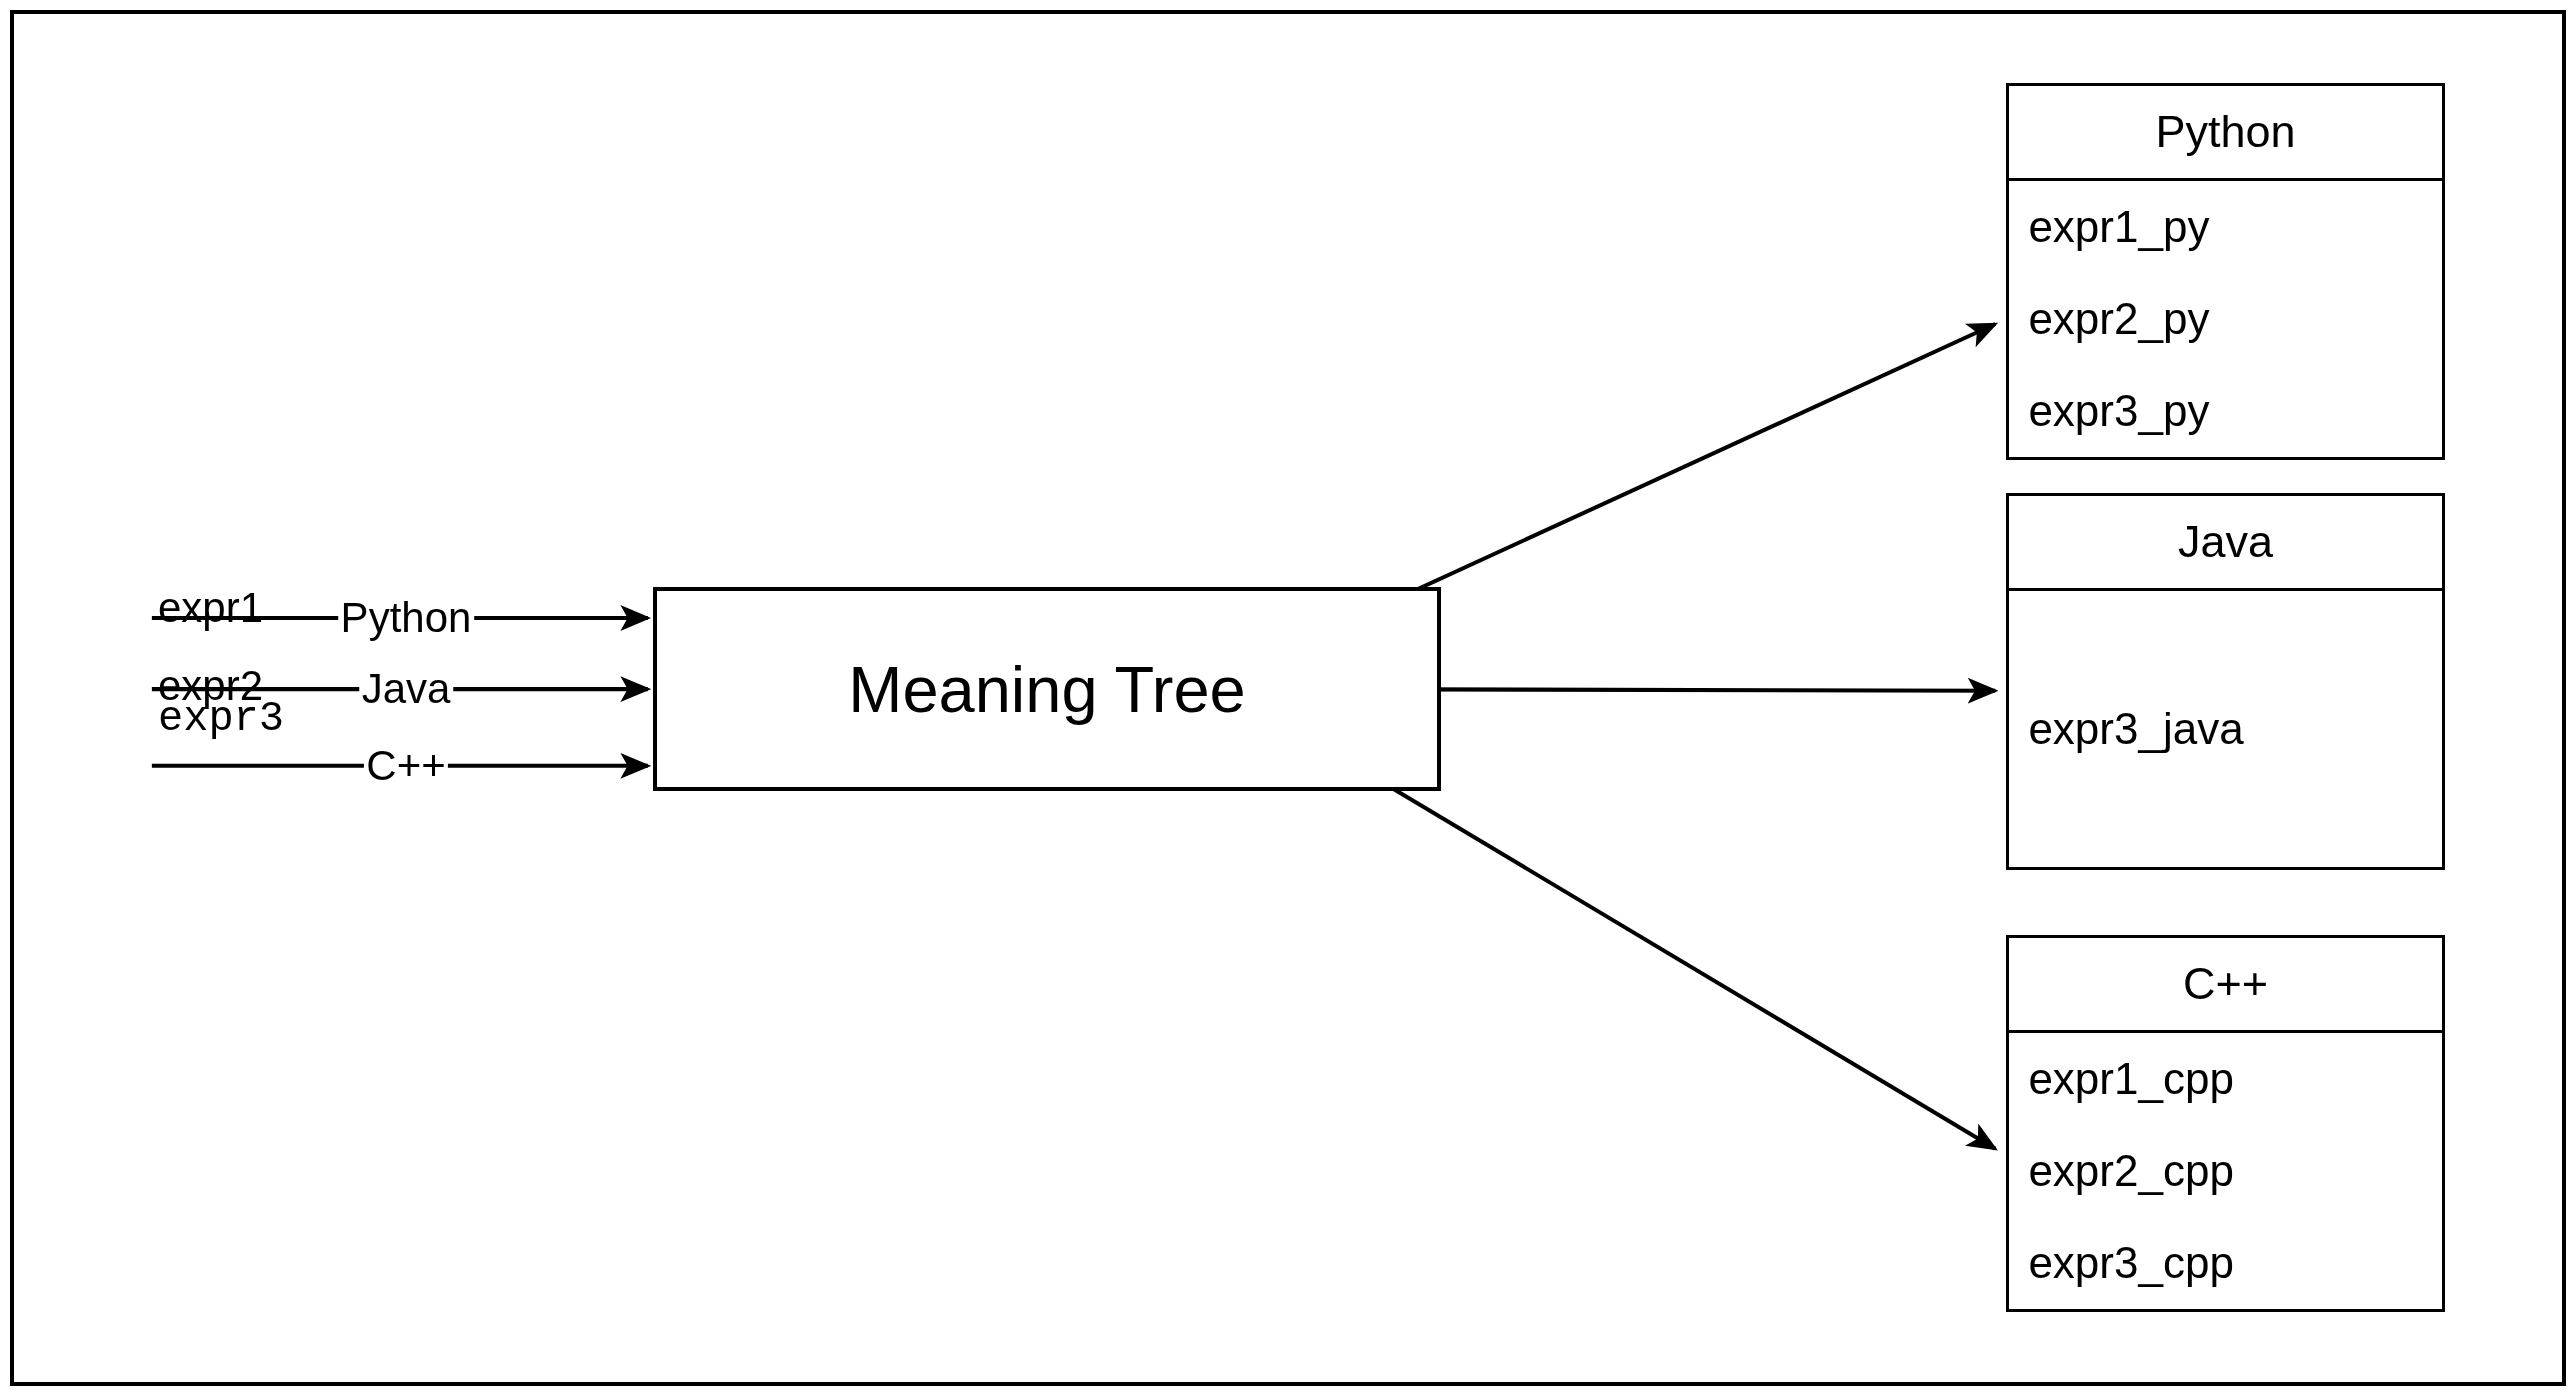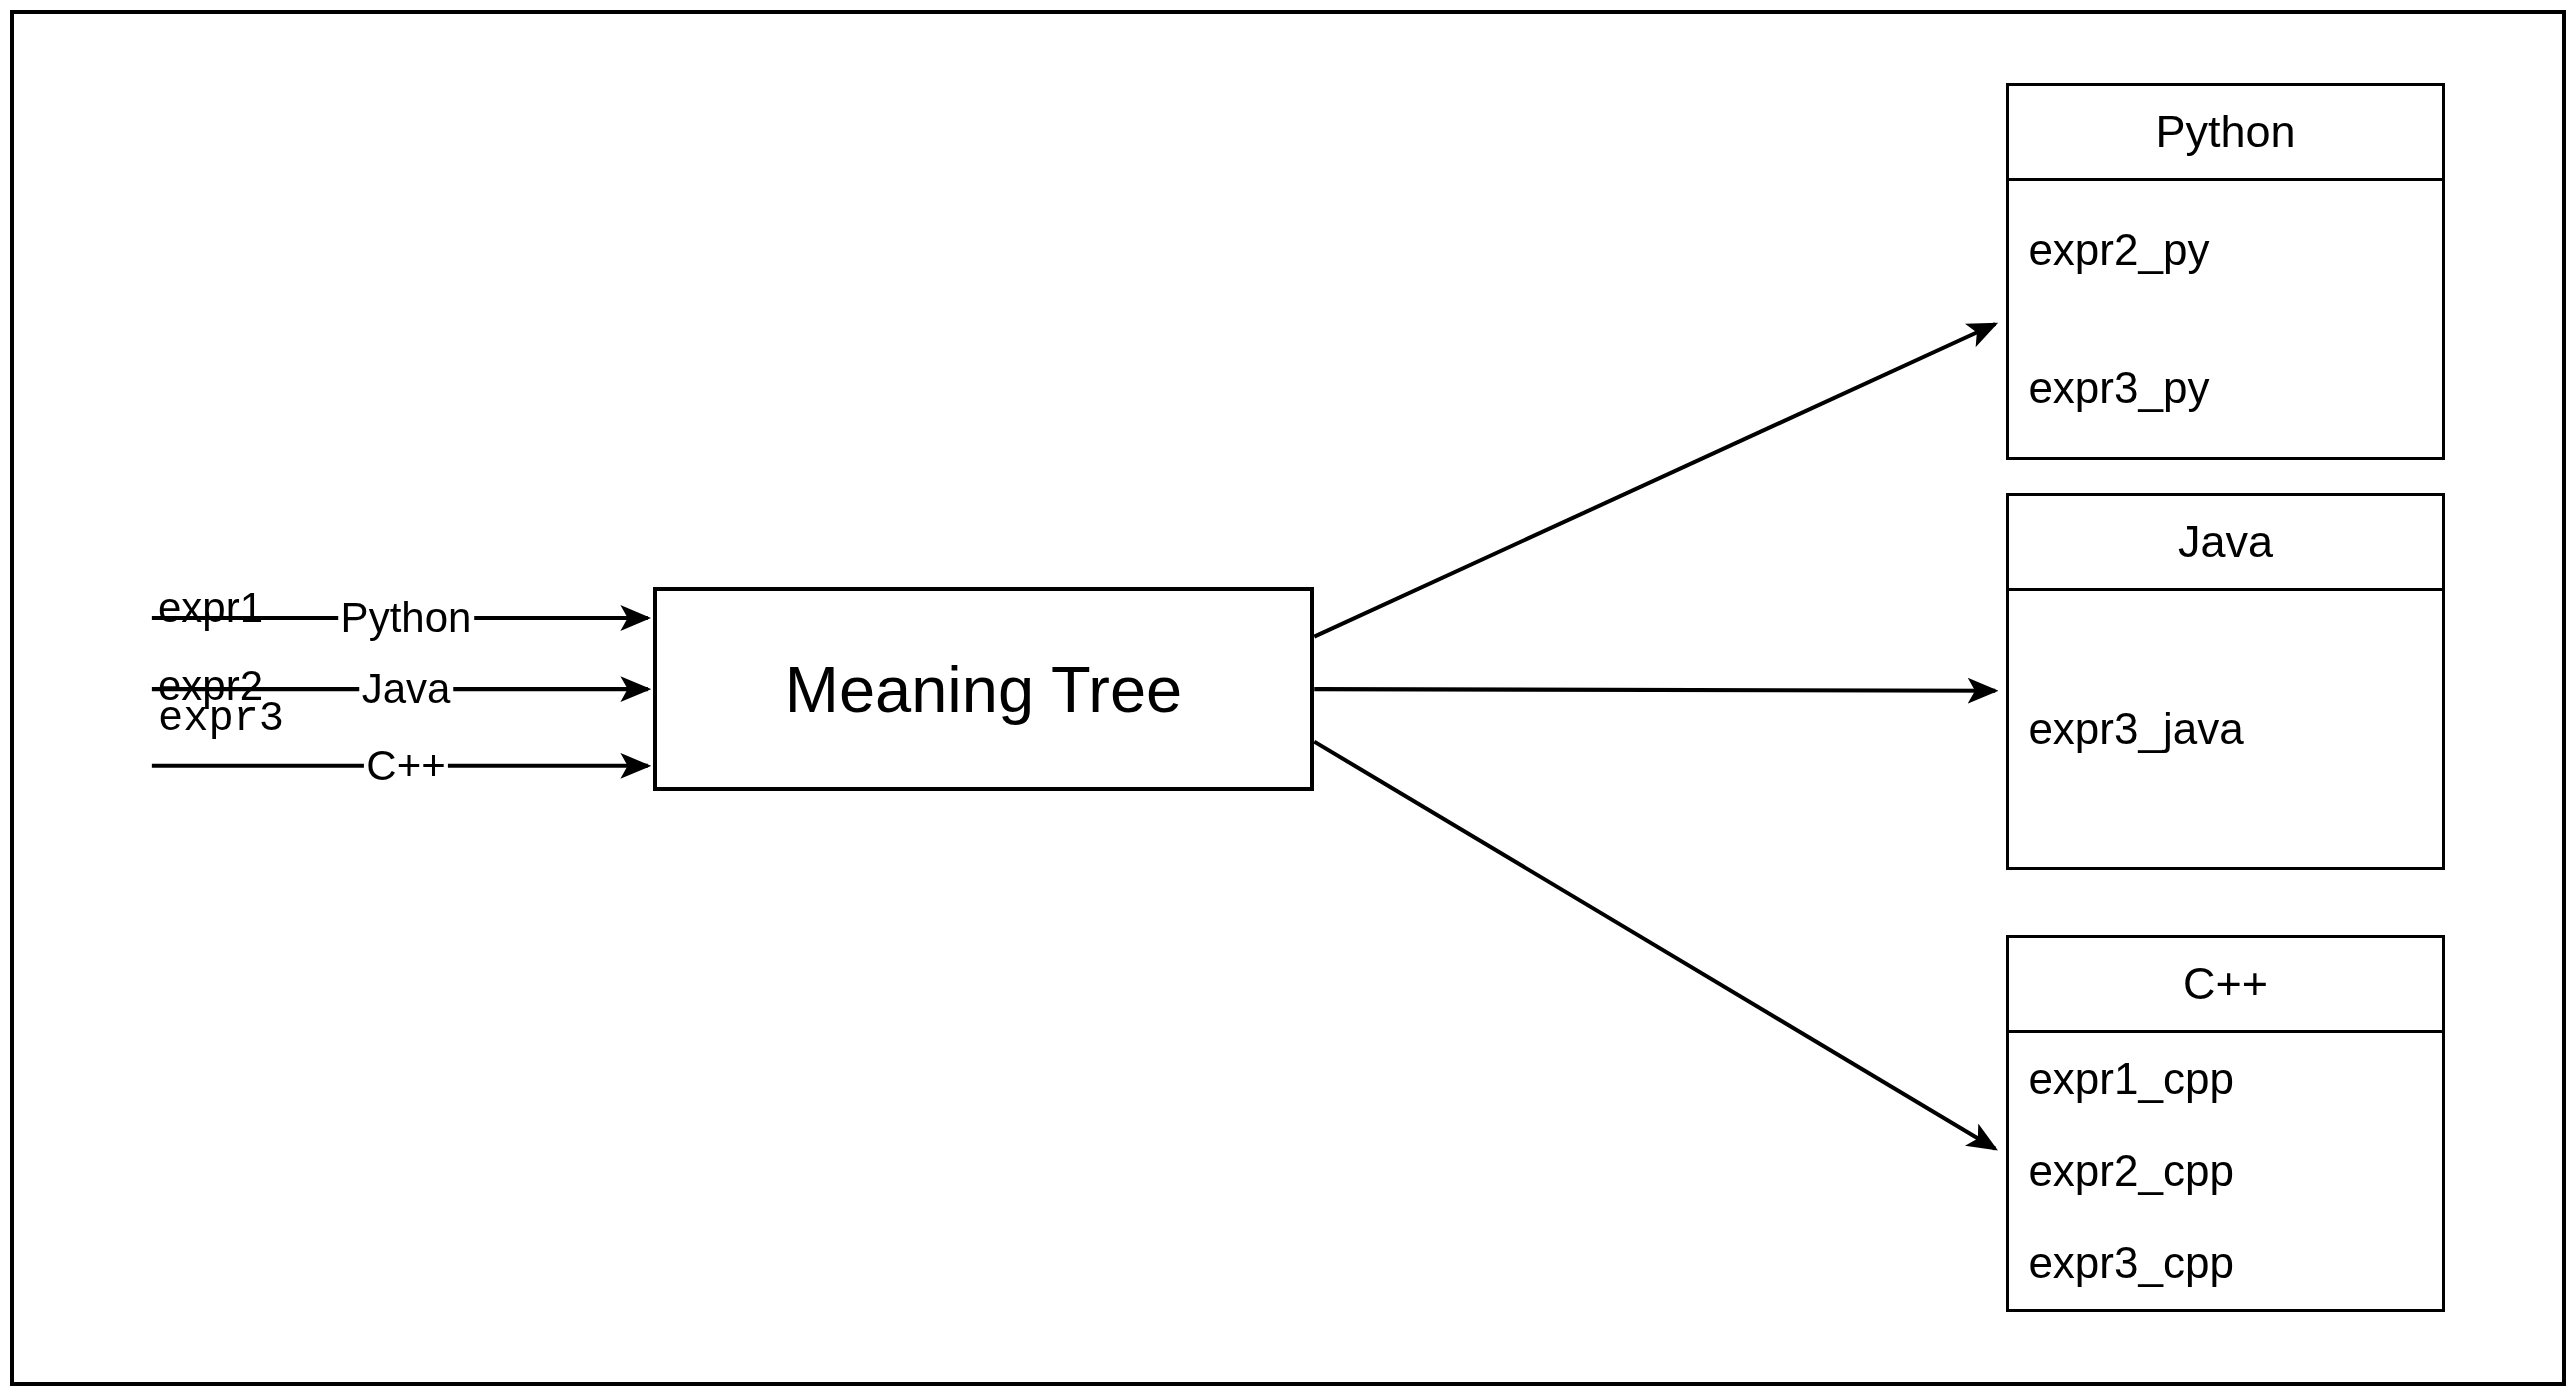--- a/index.html
+++ b/index.html
@@ -19,21 +19,21 @@
     pointer-events: none;
   }
   .connector-layer {
     position: absolute;
     left: 0; top: 0;
     width: 2576px; height: 1396px;
   }
   .center-box {
     position: absolute;
     left: 653px; top: 587px;
-    width: 661px; height: 204px;
+    width: 788px; height: 204px;
     box-sizing: border-box;
     border: 4.8px solid #000000;
     background: #ffffff;
     display: flex;
     align-items: center;
     justify-content: center;
     font-size: 65px;
     white-space: nowrap;
   }
   .expr-label {
@@ -119,20 +119,21 @@
   <div class="line-label" style="left:406px; top:689px;">Java</div>
   <div class="line-label" style="left:406px; top:766px;">C++</div>
 
   <div class="center-box">
     <span>Meaning Tree</span>
   </div>
 
   <div class="lang-box python">
     <div class="lang-header">Python</div>
     <div class="lang-rows">
+      <div class="lang-row">expr1_py</div>
       <div class="lang-row">expr2_py</div>
       <div class="lang-row">expr3_py</div>
     </div>
   </div>
 
   <div class="lang-box java">
     <div class="lang-header">Java</div>
     <div class="lang-rows">
       <div class="lang-row">expr3_java</div>
     </div>

